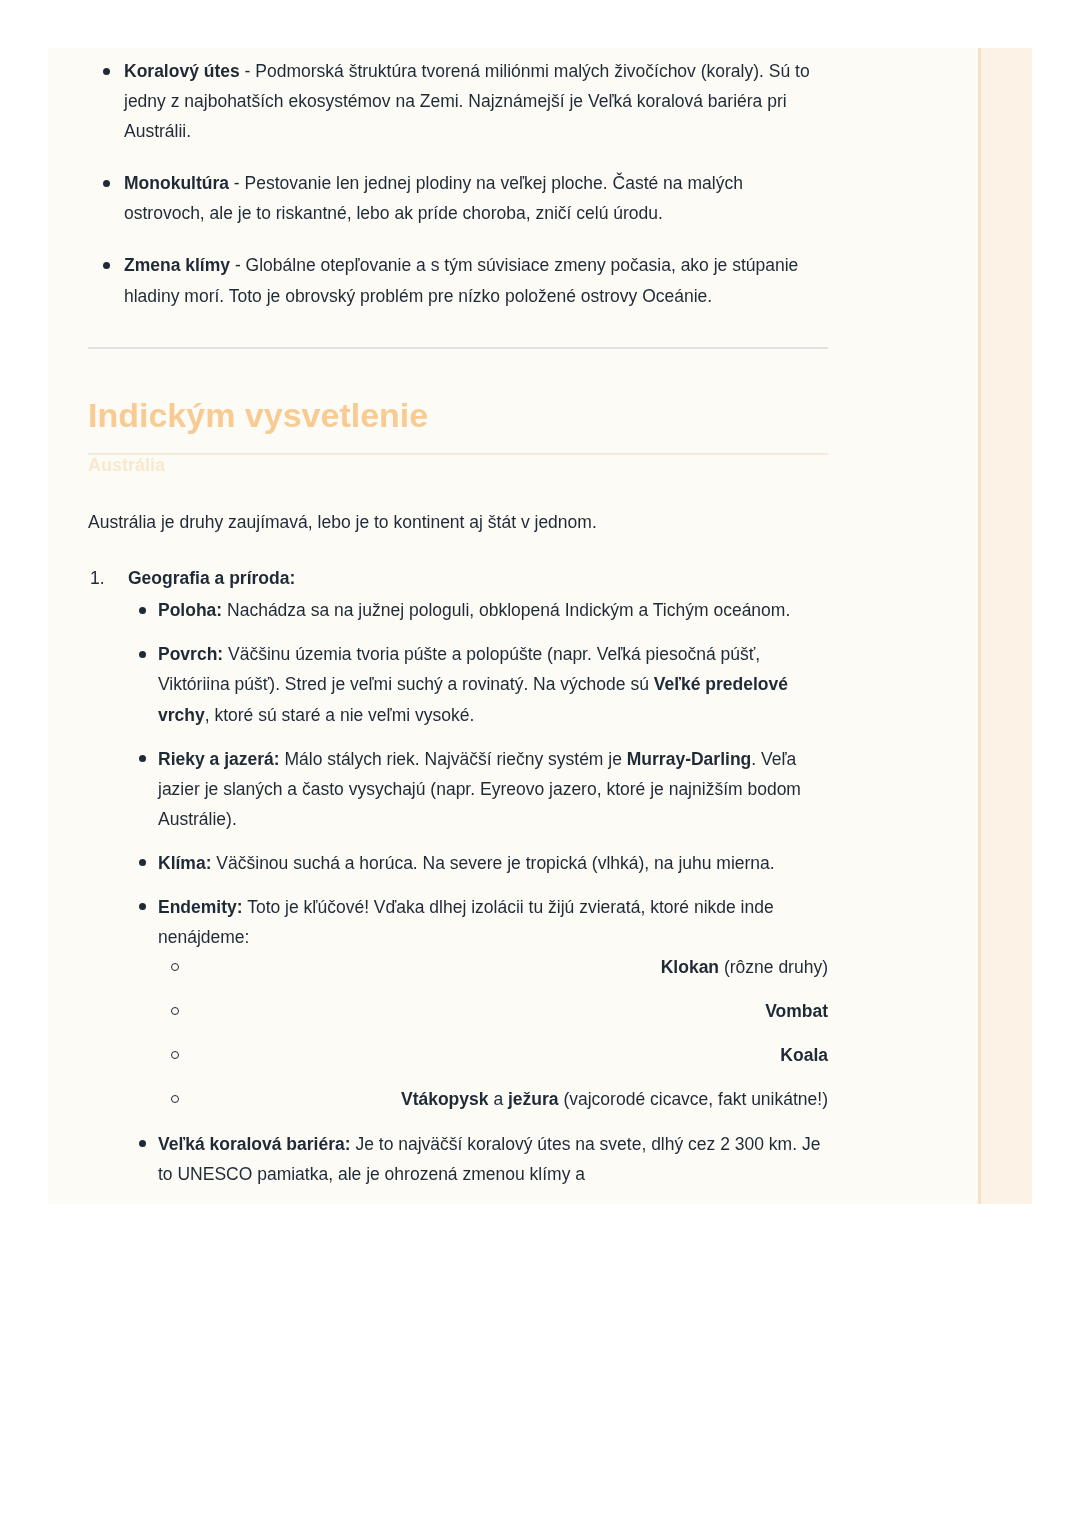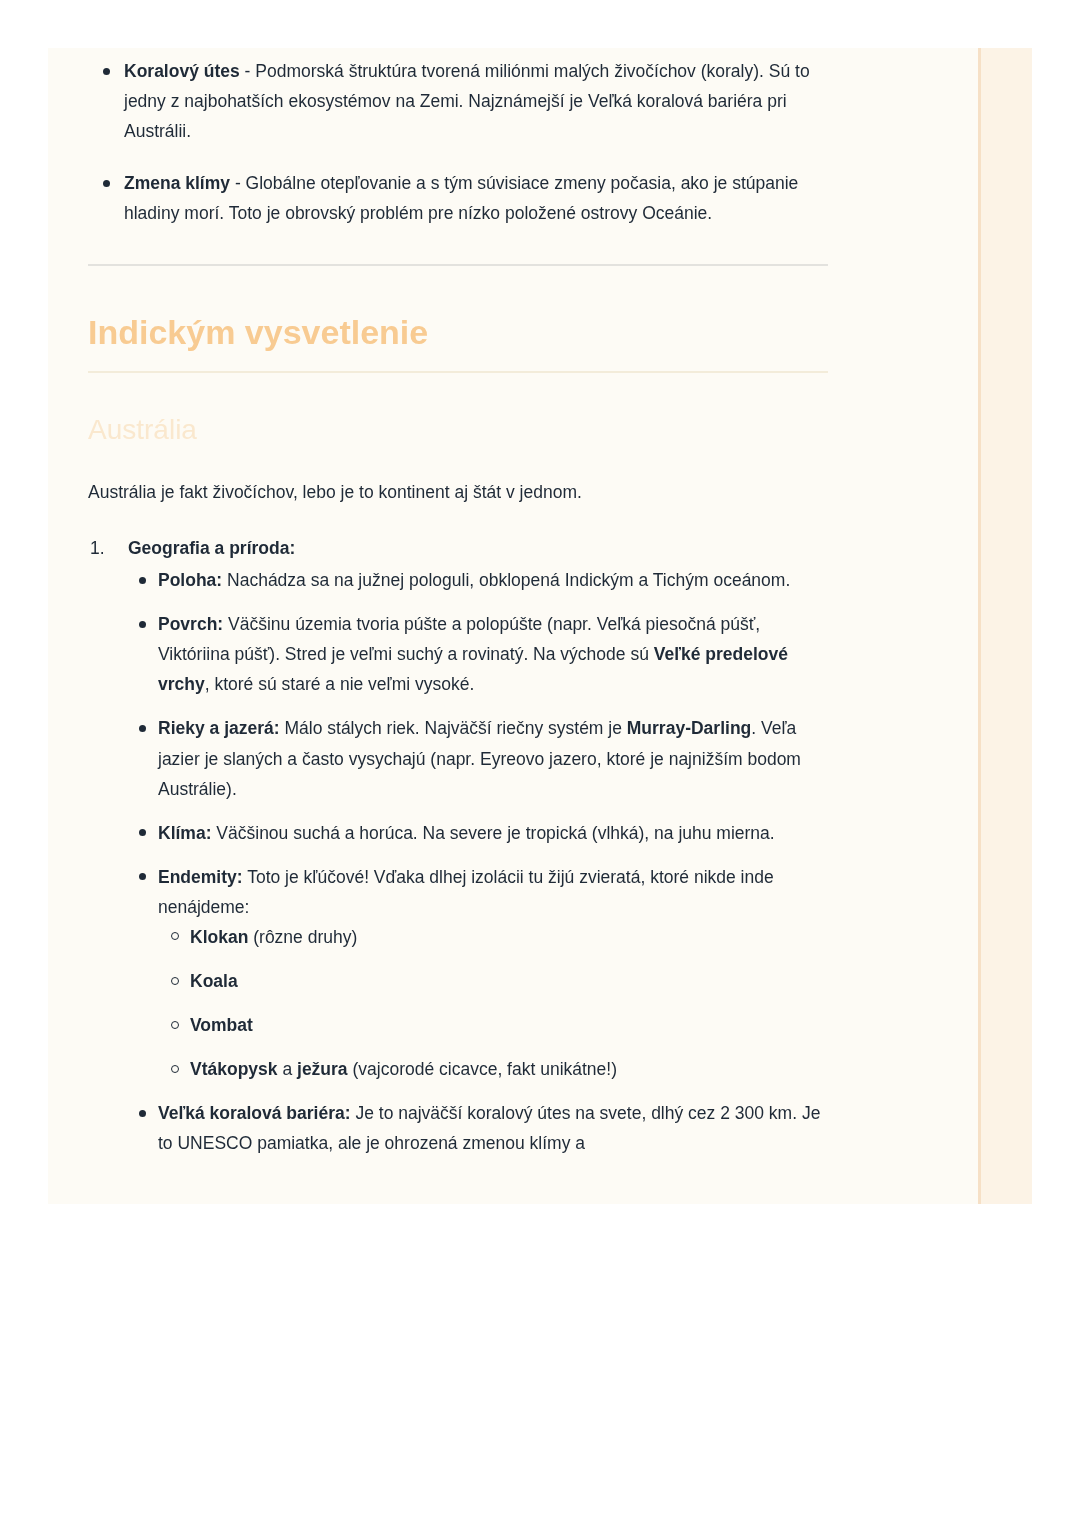--- a/index.html
+++ b/index.html
@@ -80,23 +80,22 @@
     margin-top: 46px;
     font-size: 34px;
     font-weight: 700;
     color: var(--h1, #f8cb92);
     padding-bottom: 18px;
     border-bottom: 2px solid var(--h1-underline, #f3ecda);
     line-height: 1.2;
   }
 
   h2.subsection-title {
-    margin-top: 40px;
-    font-size: 28px;
-    font-weight: 400;
+    font-size: 18px;
+    font-weight: 700;
     color: var(--h2, #fae8ce);
     line-height: 1.2;
   }
 
   .intro { margin-top: 30px; }
 
   ol.num-list {
     list-style: none;
     margin-top: 26px;
   }
@@ -123,21 +122,21 @@
     position: absolute;
     left: 11px;
     top: 11.5px;
     width: 7px;
     height: 7px;
     border-radius: 50%;
     background: var(--text, #1f2a37);
   }
 
   
-  .circle-list { margin-bottom: 6px; }
+  .circle-list { margin-bottom: 6px; text-align: right; }
   .circle-list > li {
     position: relative;
     padding-left: 32px;
     margin: 14px 0;
   }
   .circle-list > li:first-child { margin-top: 0; }
   .circle-list > li::before {
     content: "";
     position: absolute;
     left: 13px;
@@ -163,43 +162,44 @@
 
 <div class="viewport">
   <div class="page">
 
     <div class="edge-stripe"></div>
 
     <div class="content">
 
       <ul class="def-list">
           <li><b>Koralový útes</b><span> - Podmorská štruktúra tvorená miliónmi malých živočíchov (koraly). Sú to jedny z najbohatších ekosystémov na Zemi. Najznámejší je Veľká koralová bariéra pri Austrálii.</span></li>
+          <li><b>Monokultúra</b><span> - Pestovanie len jednej plodiny na veľkej ploche. Časté na malých ostrovoch, ale je to riskantné, lebo ak príde choroba, zničí celú úrodu.</span></li>
           <li><b>Zmena klímy</b><span> - Globálne otepľovanie a s tým súvisiace zmeny počasia, ako je stúpanie hladiny morí. Toto je obrovský problém pre nízko položené ostrovy Oceánie.</span></li>
         </ul>
 
       <hr class="divider">
 
       <h1 class="section-title">Indickým vysvetlenie</h1>
 
       <h2 class="subsection-title">Austrália</h2>
 
-      <p class="intro">Austrália je fakt živočíchov, lebo je to kontinent aj štát v jednom.</p>
+      <p class="intro">Austrália je druhy zaujímavá, lebo je to kontinent aj štát v jednom.</p>
 
       <ol class="num-list">
         <li>
           <span class="num">1.</span><b>Geografia a príroda:</b>
           <ul class="disc-list">
               <li><b>Poloha:</b><span> Nachádza sa na južnej pologuli, obklopená Indickým a Tichým oceánom.</span></li>
               <li><b>Povrch:</b><span> Väčšinu územia tvoria púšte a polopúšte (napr. Veľká piesočná púšť, Viktóriina púšť). Stred je veľmi suchý a rovinatý. Na východe sú </span><b>Veľké predelové vrchy</b><span>, ktoré sú staré a nie veľmi vysoké.</span></li>
               <li><b>Rieky a jazerá:</b><span> Málo stálych riek. Najväčší riečny systém je </span><b>Murray-Darling</b><span>. Veľa jazier je slaných a často vysychajú (napr. Eyreovo jazero, ktoré je najnižším bodom Austrálie).</span></li>
               <li><b>Klíma:</b><span> Väčšinou suchá a horúca. Na severe je tropická (vlhká), na juhu mierna.</span></li>
               <li><b>Endemity:</b><span> Toto je kľúčové! Vďaka dlhej izolácii tu žijú zvieratá, ktoré nikde inde nenájdeme:</span><ul class="circle-list">
                   <li><b>Klokan</b><span> (rôzne druhy)</span></li>
+                  <li><b>Vombat</b></li>
                   <li><b>Koala</b></li>
-                  <li><b>Vombat</b></li>
                   <li><b>Vtákopysk</b><span> a </span><b>ježura</b><span> (vajcorodé cicavce, fakt unikátne!)</span></li>
                 </ul></li>
               <li><b>Veľká koralová bariéra:</b><span> Je to najväčší koralový útes na svete, dlhý cez 2 300 km. Je to UNESCO pamiatka, ale je ohrozená zmenou klímy a</span></li>
             </ul>
         </li>
       </ol>
 
     </div>
 
     <div class="watermark">(c) Knowunity 2025</div>

